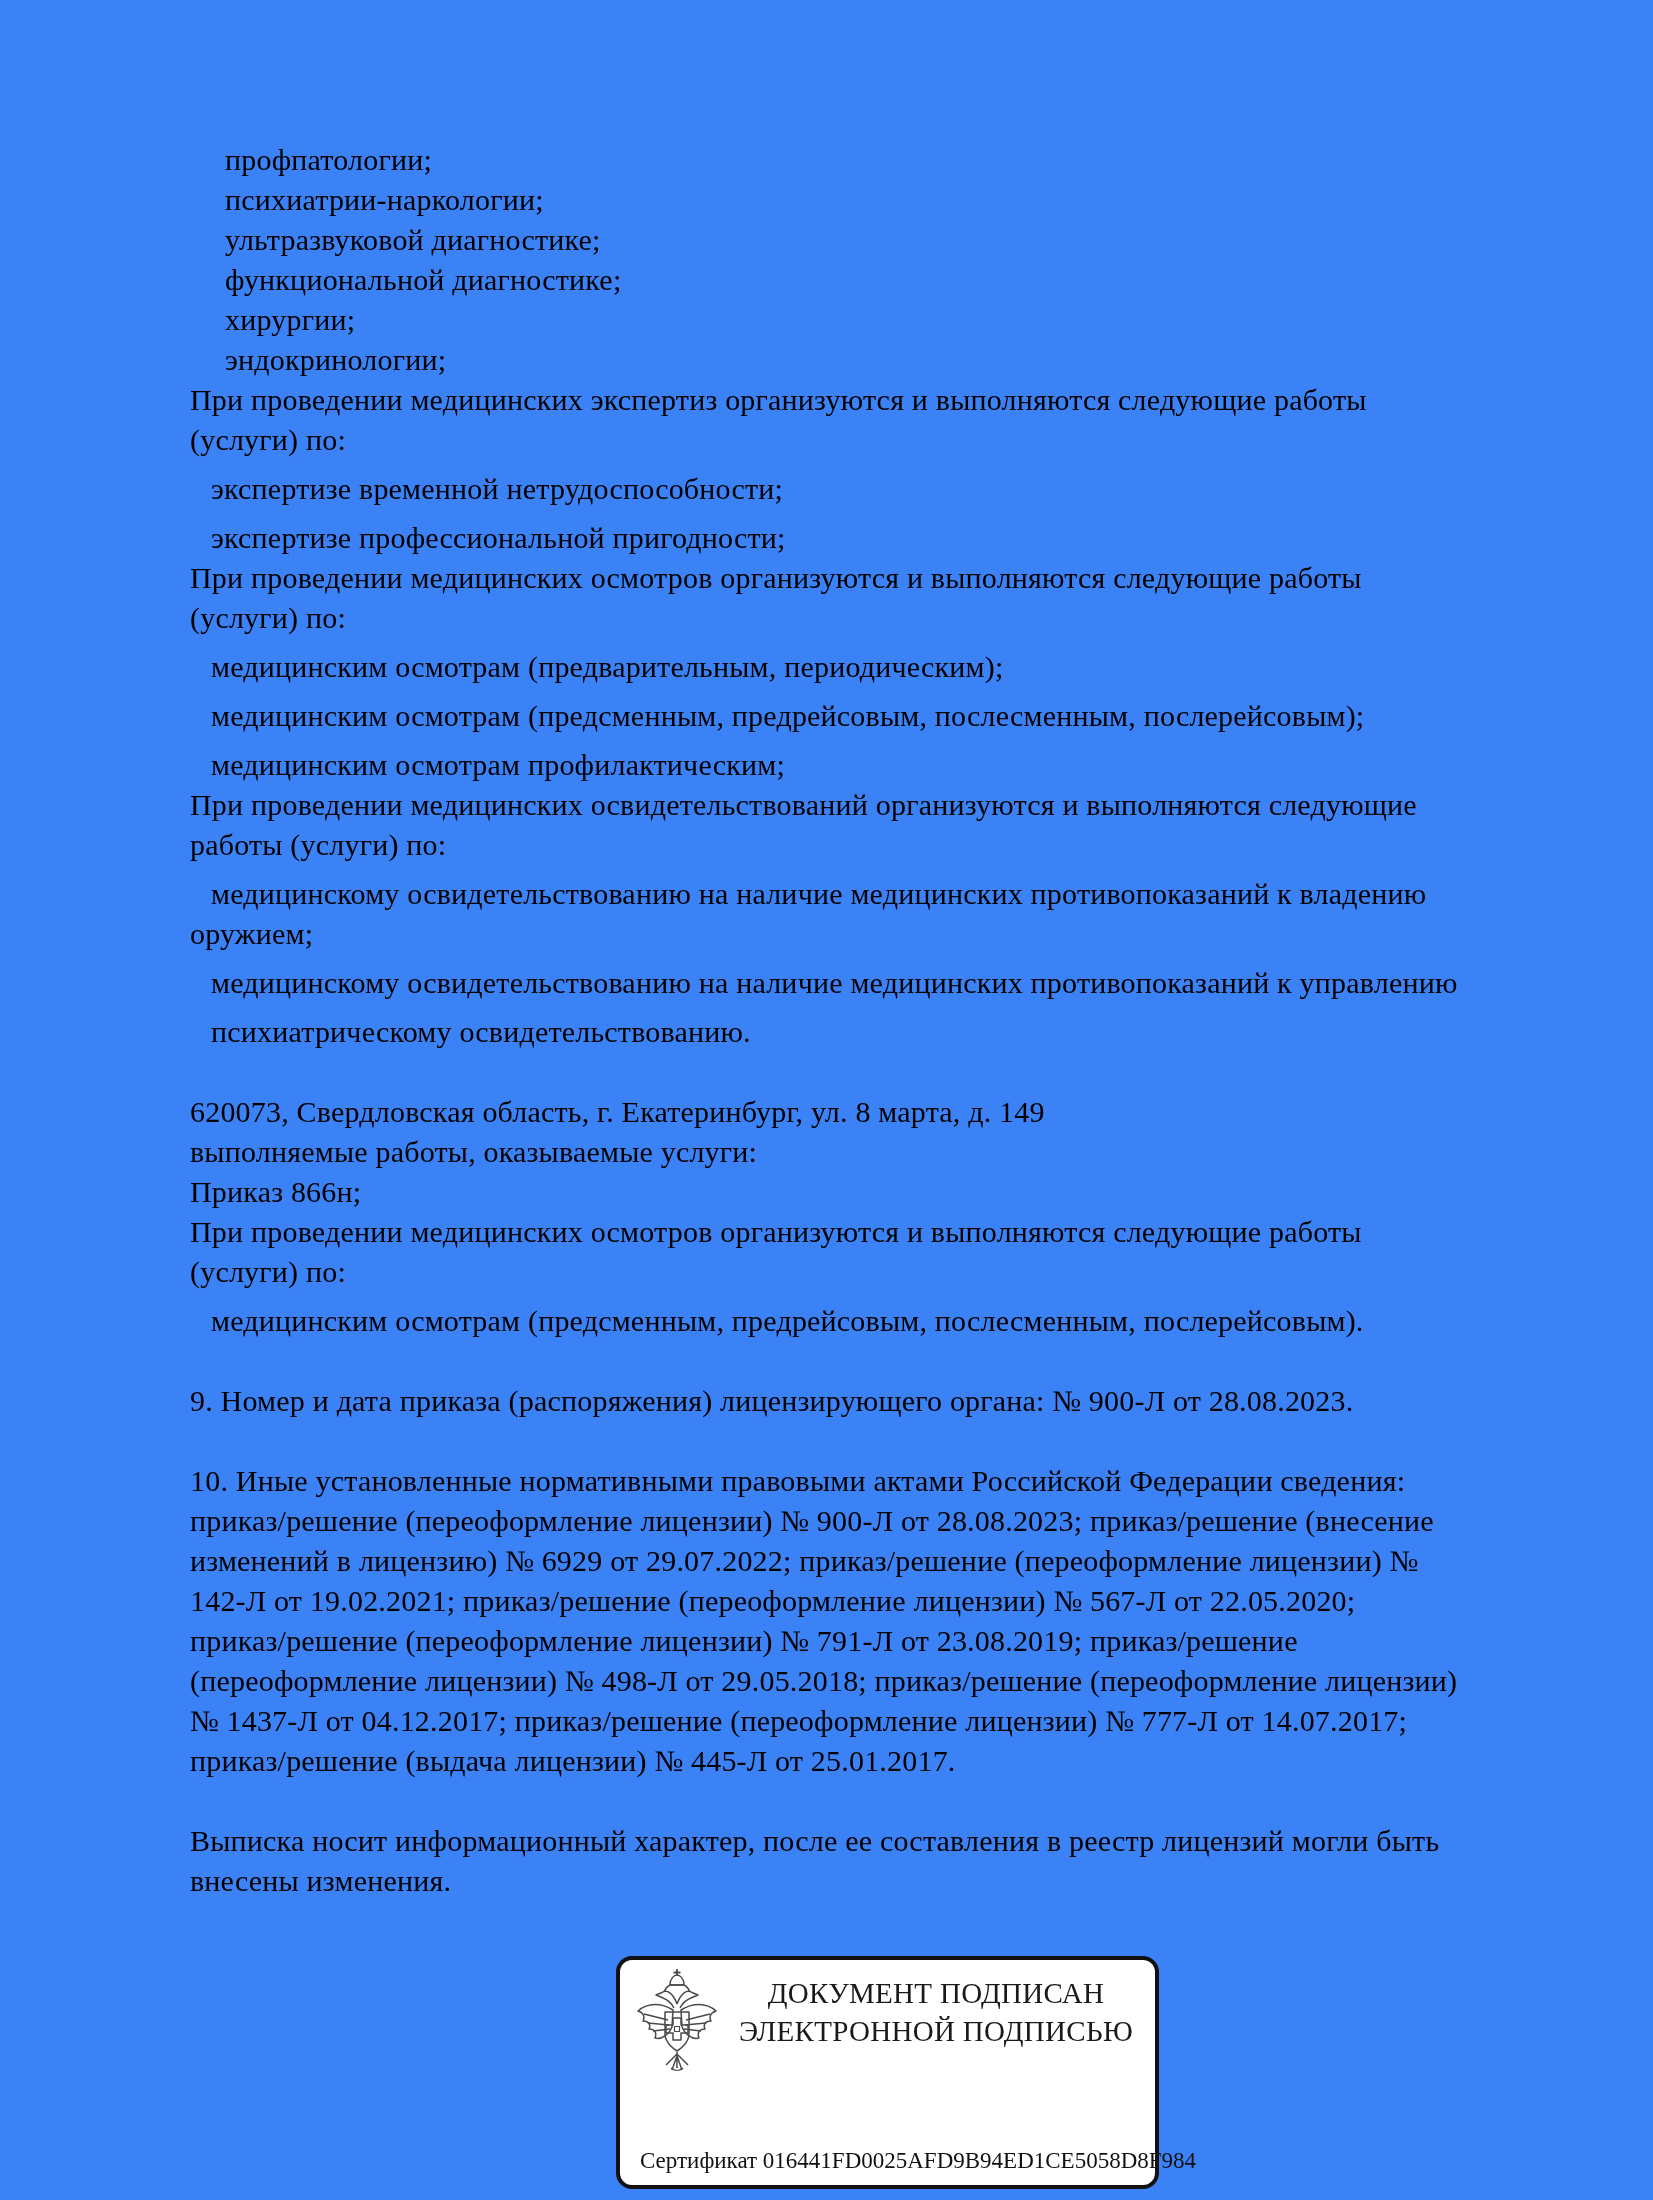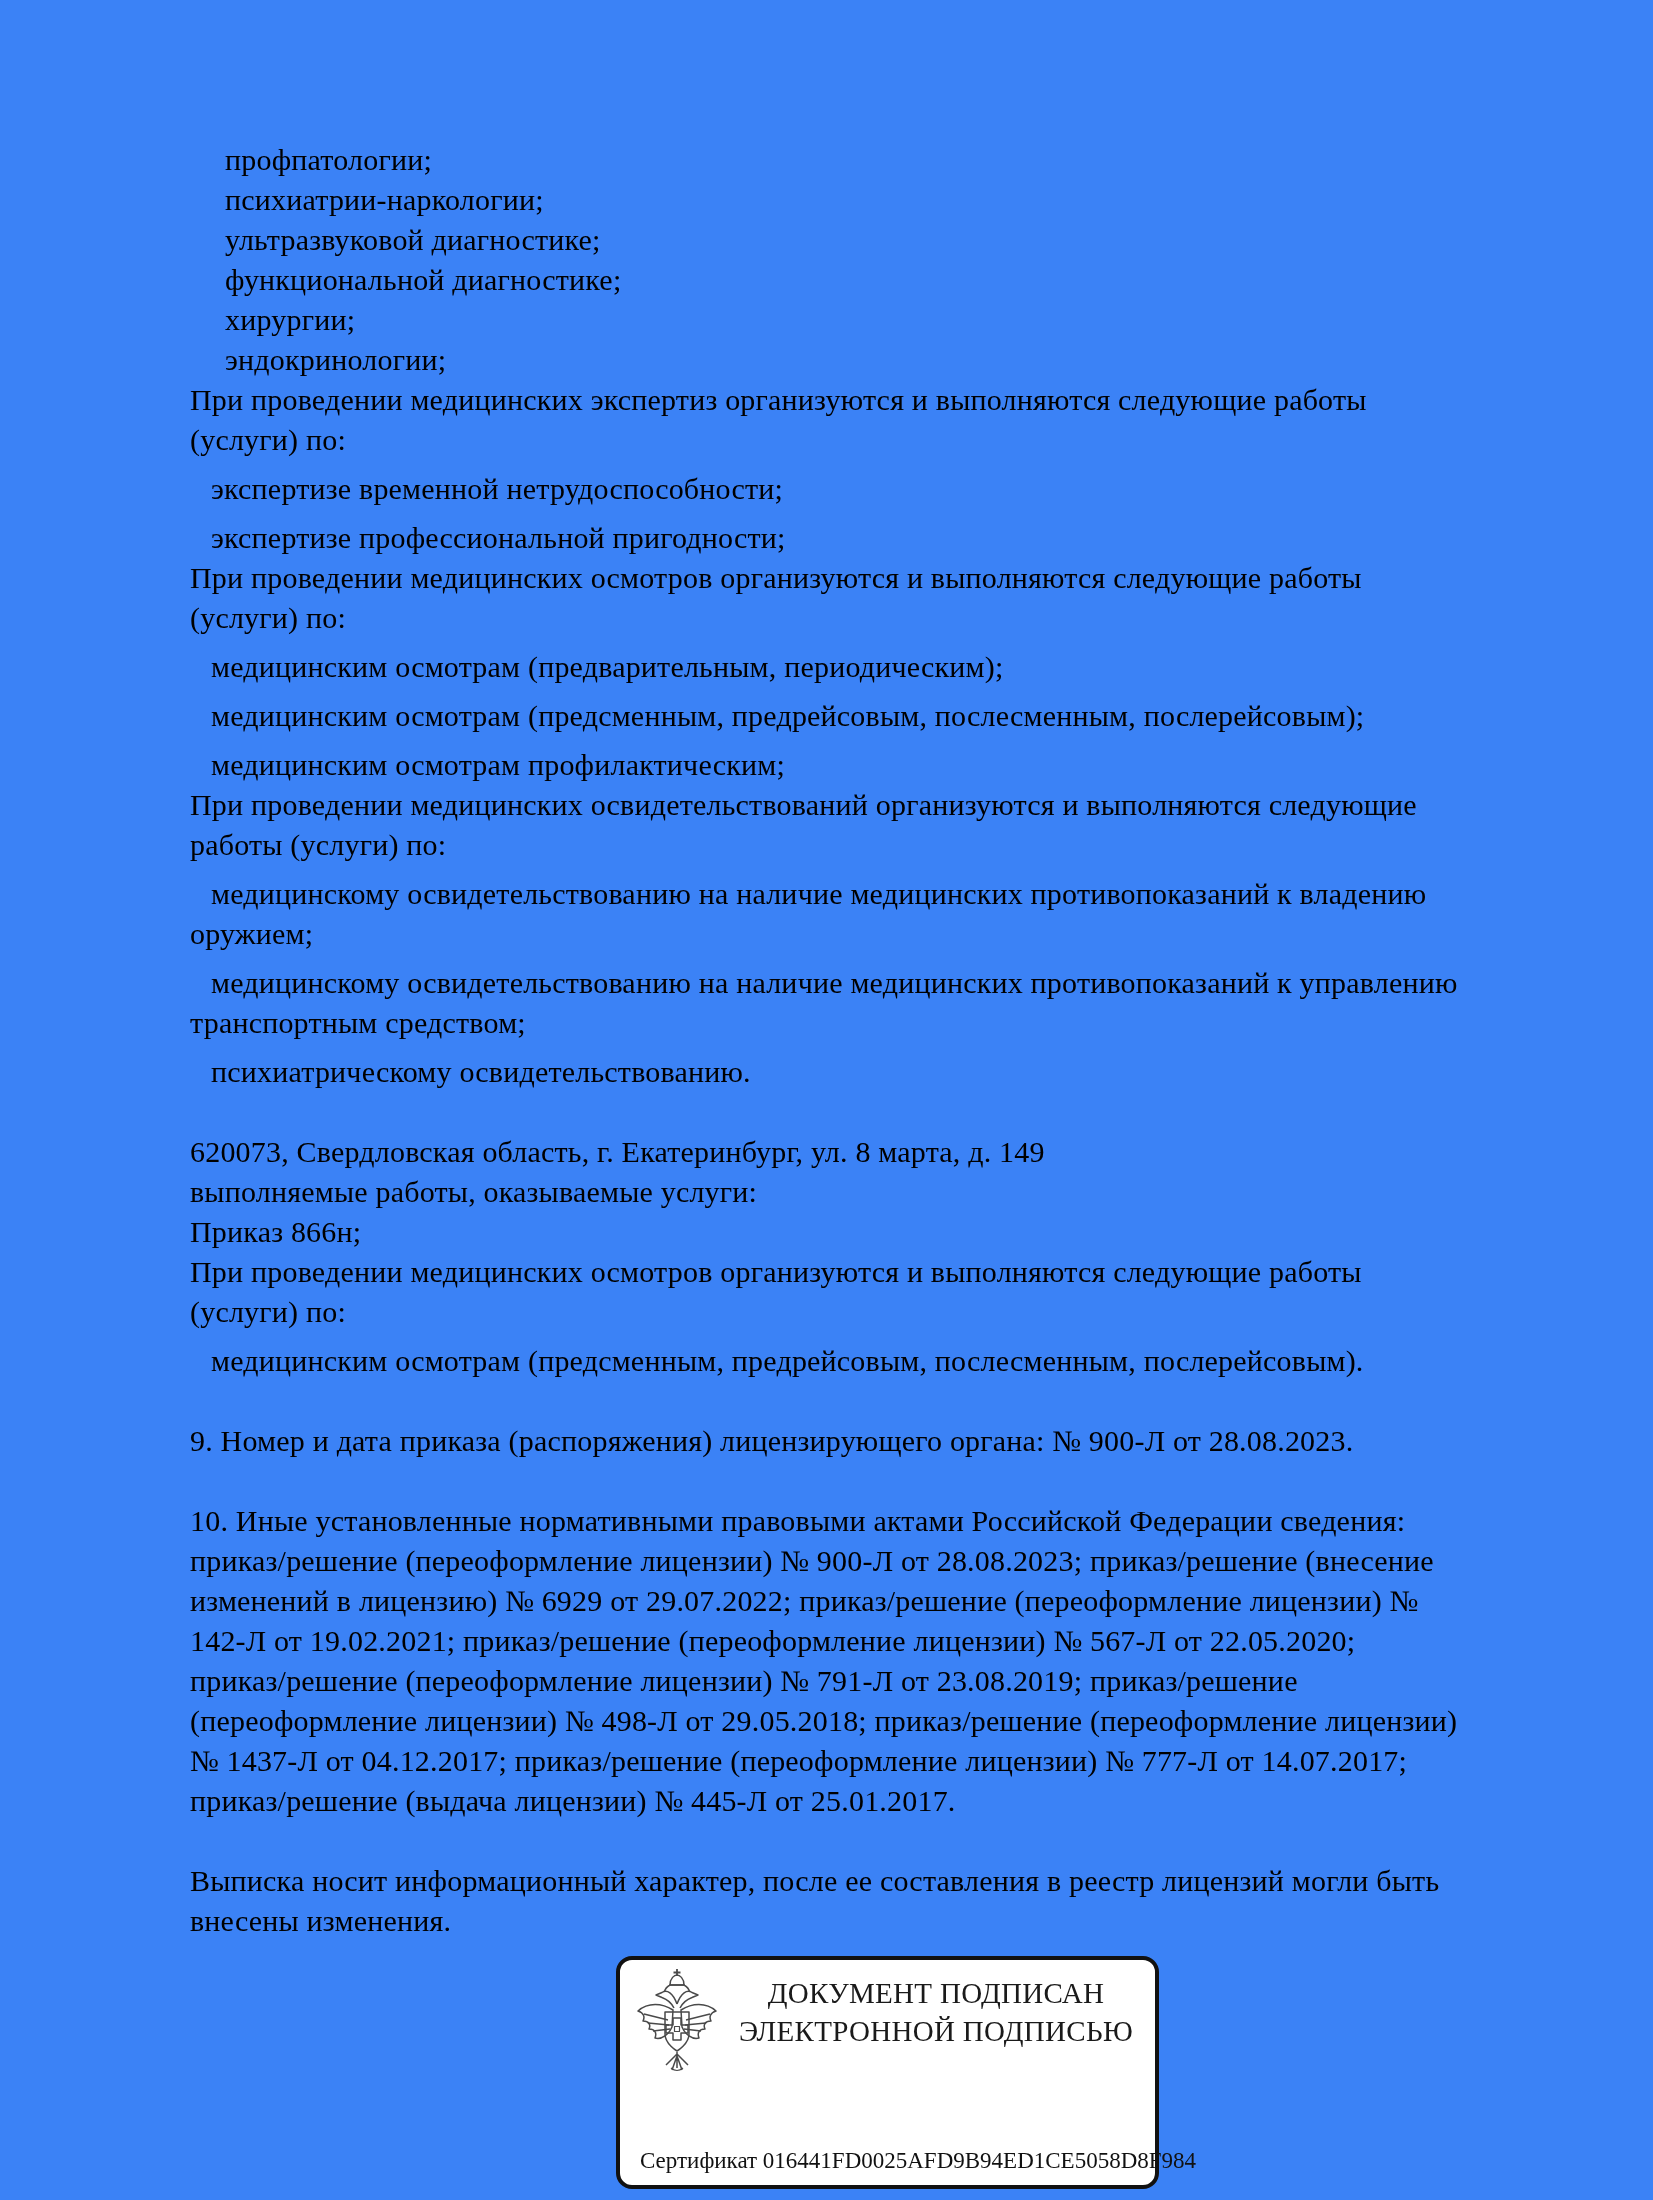--- a/index.html
+++ b/index.html
@@ -90,21 +90,20 @@
       <div class="line ind0">При проведении медицинских осмотров организуются и выполняются следующие работы</div>
       <div class="line ind0">(услуги) по:</div>
       <div class="line ind2">медицинским осмотрам (предварительным, периодическим);</div>
       <div class="line ind2">медицинским осмотрам (предсменным, предрейсовым, послесменным, послерейсовым);</div>
       <div class="line ind2">медицинским осмотрам профилактическим;</div>
       <div class="line ind0">При проведении медицинских освидетельствований организуются и выполняются следующие</div>
       <div class="line ind0">работы (услуги) по:</div>
       <div class="line ind2">медицинскому освидетельствованию на наличие медицинских противопоказаний к владению</div>
       <div class="line ind0">оружием;</div>
       <div class="line ind2">медицинскому освидетельствованию на наличие медицинских противопоказаний к управлению</div>
-      <div class="line ind0">транспортным средством;</div>
       <div class="line ind2">психиатрическому освидетельствованию.</div>
       <div class="line ind0"></div>
       <div class="line ind0">620073, Свердловская область, г. Екатеринбург, ул. 8 марта, д. 149</div>
       <div class="line ind0">выполняемые работы, оказываемые услуги:</div>
       <div class="line ind0">Приказ 866н;</div>
       <div class="line ind0">При проведении медицинских осмотров организуются и выполняются следующие работы</div>
       <div class="line ind0">(услуги) по:</div>
       <div class="line ind2">медицинским осмотрам (предсменным, предрейсовым, послесменным, послерейсовым).</div>
       <div class="line ind0"></div>
       <div class="line ind0">9. Номер и дата приказа (распоряжения) лицензирующего органа: № 900-Л от 28.08.2023.</div>

